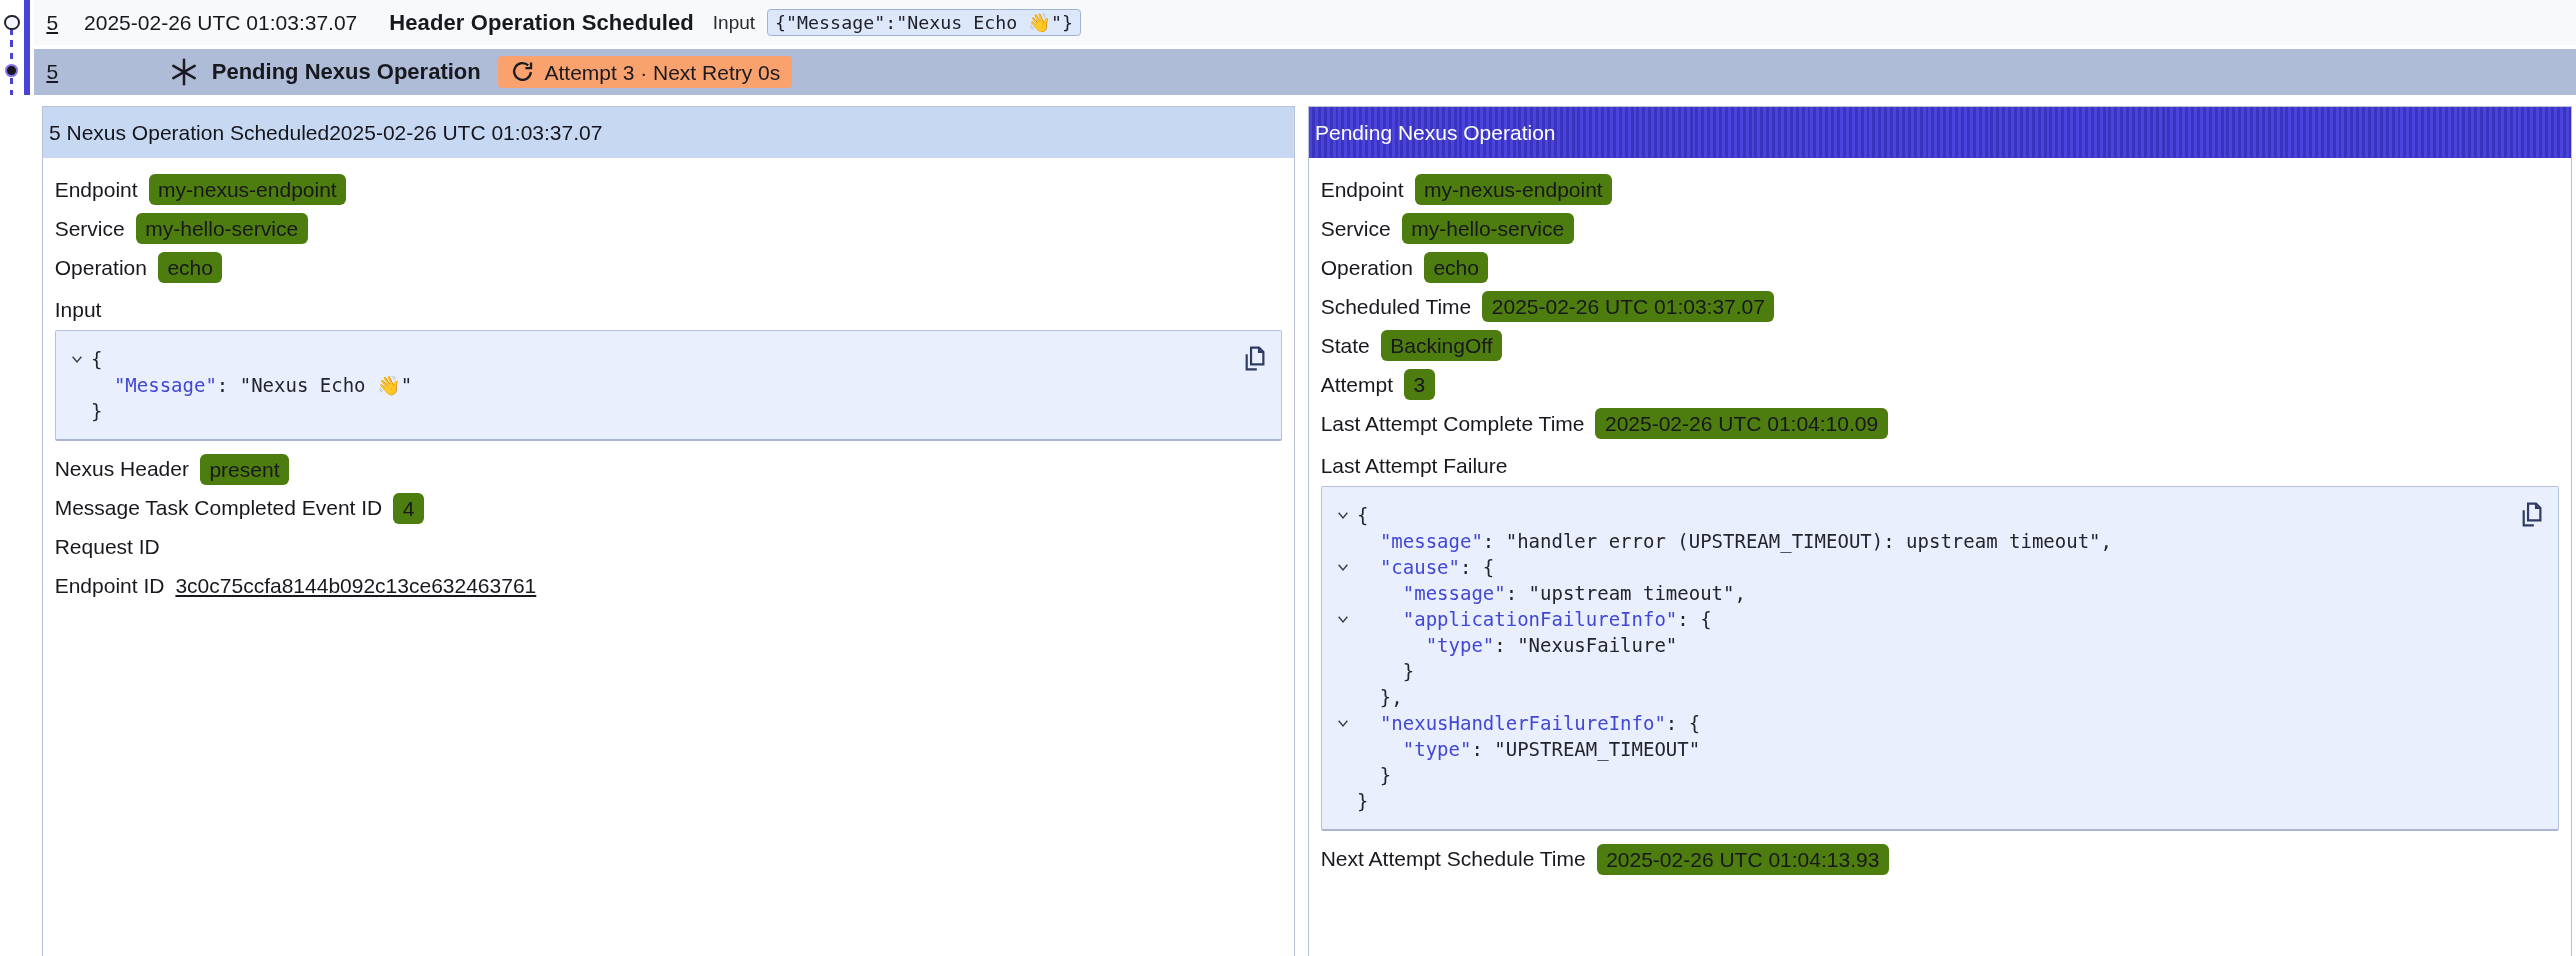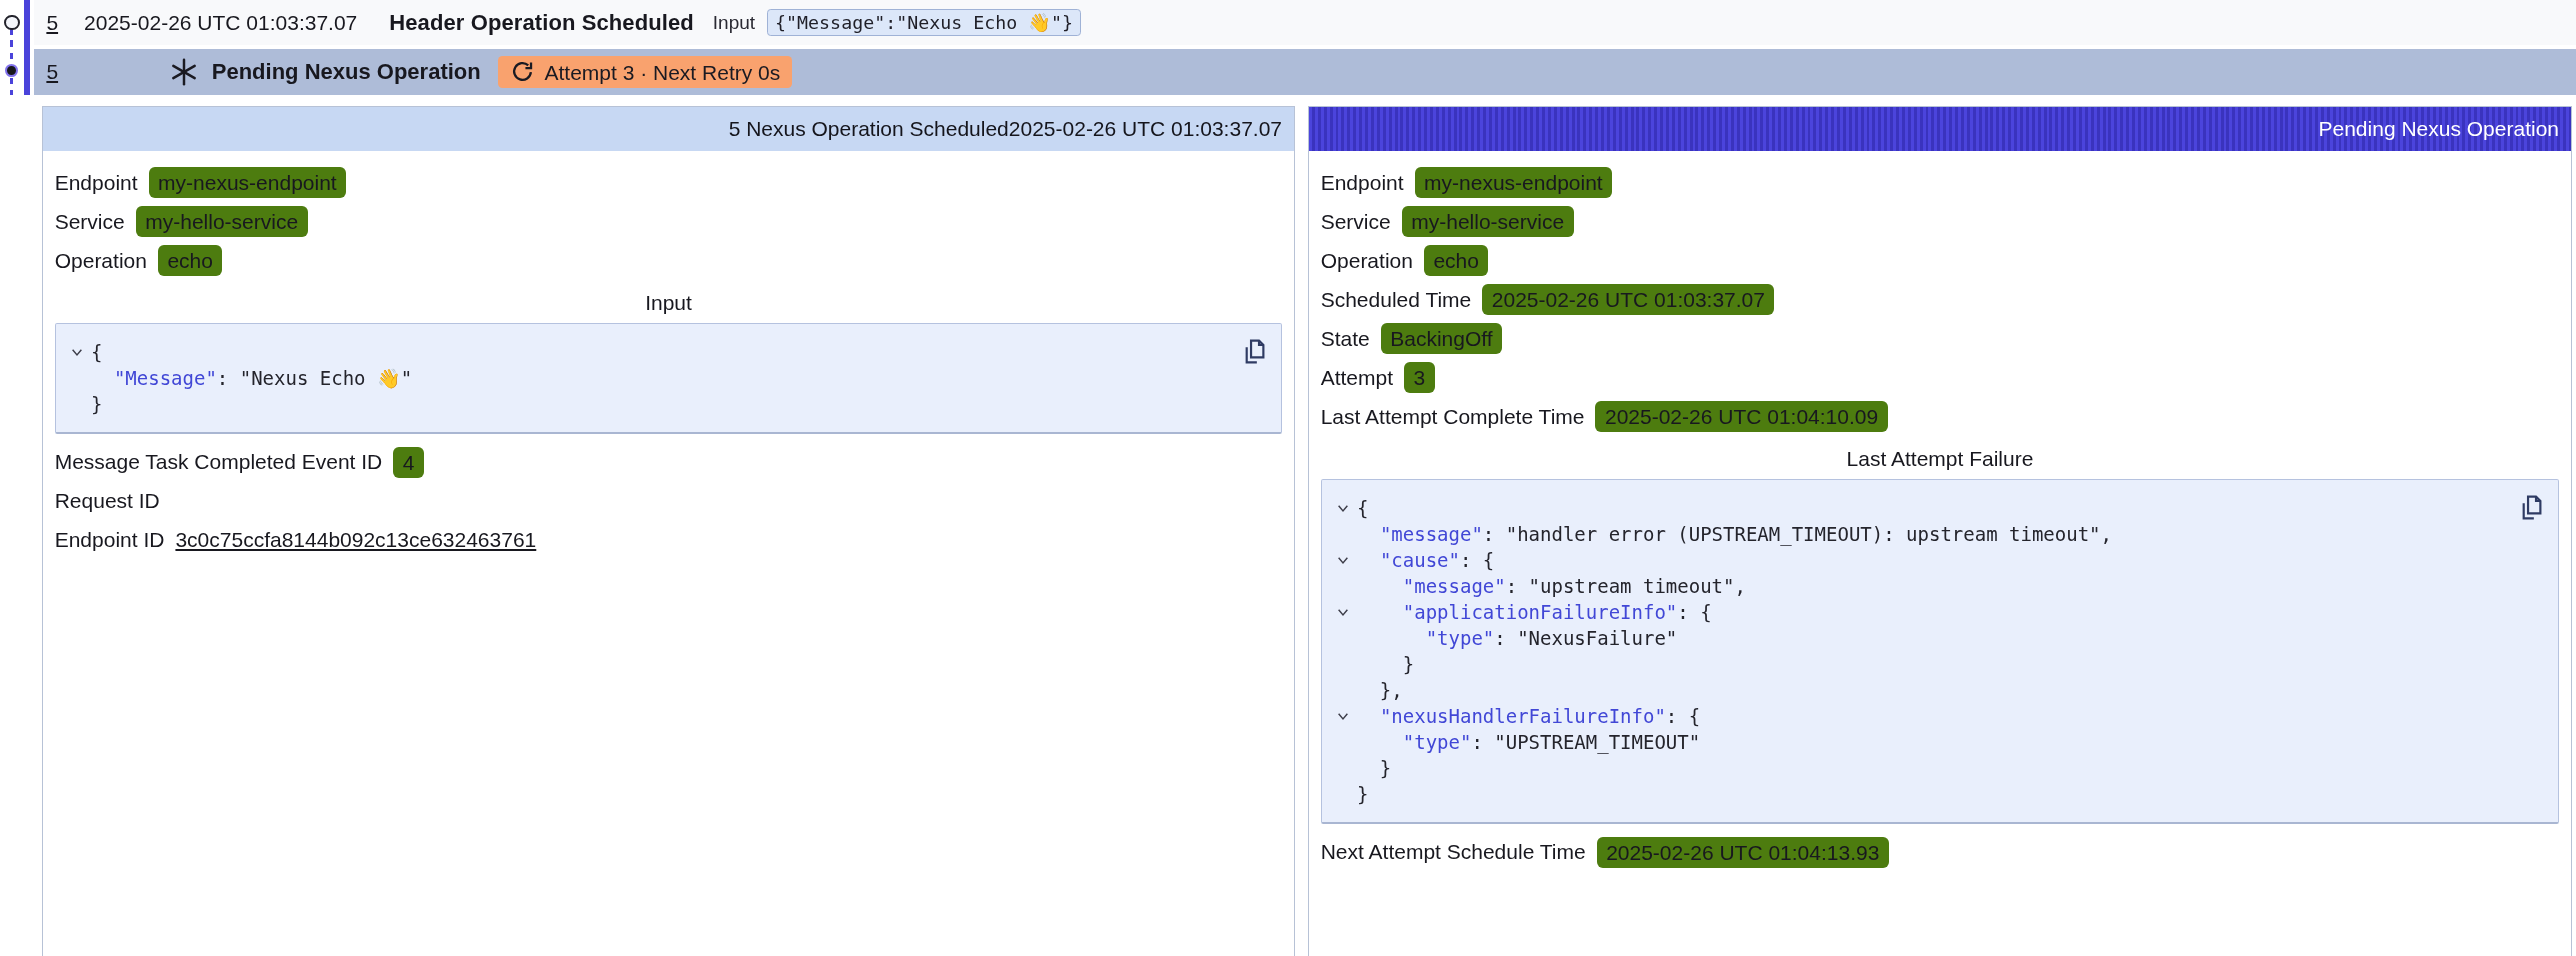--- a/index.html
+++ b/index.html
@@ -30,26 +30,26 @@
     background:#DCE7F9;border:1.5px solid #9FB2D6;border-radius:3.7px;padding:2.2px 7.3px;color:#1F1F28;}
   .asterisk{margin-left:110px;width:32px;height:32px;display:inline-flex;}
   .pending-title{margin-left:11.7px;font-weight:700;font-size:22px;}
   .attempt-badge{margin-left:17.6px;display:inline-flex;align-items:flex-end;gap:9.5px;
     background:#F9A26E;border-radius:4.4px;padding:3.7px 11.7px;color:#1A1A22;}
   .attempt-badge .txt{font-size:21px;}
   
   .panel{position:absolute;top:106px;height:915px;background:#fff;border:1.5px solid #B7C2D6;box-sizing:border-box;}
   .panel.left{left:42px;width:1253px;}
   .panel.right{left:1308px;width:1264px;}
-  .panel-header{height:44px;display:flex;align-items:center;justify-content:flex-end;
-    padding:0 12px;font-size:21px;font-weight:500;}
+  .panel-header{height:51px;display:flex;align-items:center;justify-content:flex-start;
+    padding:0 6px;font-size:21px;font-weight:500;}
   .panel-header.blue{background:#C7D8F3;color:#15151C;}
   .panel-header.striped{
     background:repeating-linear-gradient(90deg,#4B44DC 0 2.9px,#3A33BE 2.9px 5.9px);color:#FFFFFF;}
-  .panel-body{padding:8.8px 11.7px 17.6px 11.7px;text-align:center;}
+  .panel-body{padding:8.8px 11.7px 17.6px 11.7px;}
   .field{display:flex;align-items:center;height:31px;margin:7.3px 0 8px;gap:11px;font-size:21px;}
   .field-badge{background:#4d7c0f;border-radius:5.9px;padding:2.9px 9.5px;line-height:25px;white-space:nowrap;}
   .field-link{color:#18181F;text-decoration:underline;cursor:pointer;}
   .section-label{font-size:21px;margin:14.6px 0 8.8px;}
   
   .code-block{position:relative;background:#E9EFFC;border:1.5px solid #B5C2DF;border-bottom:2.9px solid #A9B6D2;
     border-radius:2.2px;padding:14.6px 47px 14.6px 7.3px;margin:2.9px 0 13px;}
   .code-line{display:flex;font-family:"DejaVu Sans Mono",monospace;font-size:19px;line-height:26px;color:#24242C;}
   .code-gutter{width:28px;flex:0 0 28px;display:flex;align-items:center;justify-content:center;}
   .code-text{white-space:pre;}
@@ -137,20 +137,24 @@
             <span class="code-text"><span>  </span><span class="k">"Message"</span><span>: "Nexus Echo 👋"</span></span>
           </div>
           <div class="code-line">
             <span class="code-gutter"></span>
             <span class="code-text">}</span>
           </div>
         </div>
     </div>
     <div>
         <div class="field">
+          <span>Nexus Header</span>
+          <span class="field-badge">present</span>
+        </div>
+        <div class="field">
           <span>Message Task Completed Event ID</span>
           <span class="field-badge">4</span>
         </div>
         <div class="field">
           <span>Request ID</span>
         </div>
         <div class="field">
           <span>Endpoint ID</span>
           <a class="field-link">3c0c75ccfa8144b092c13ce632463761</a>
         </div>

